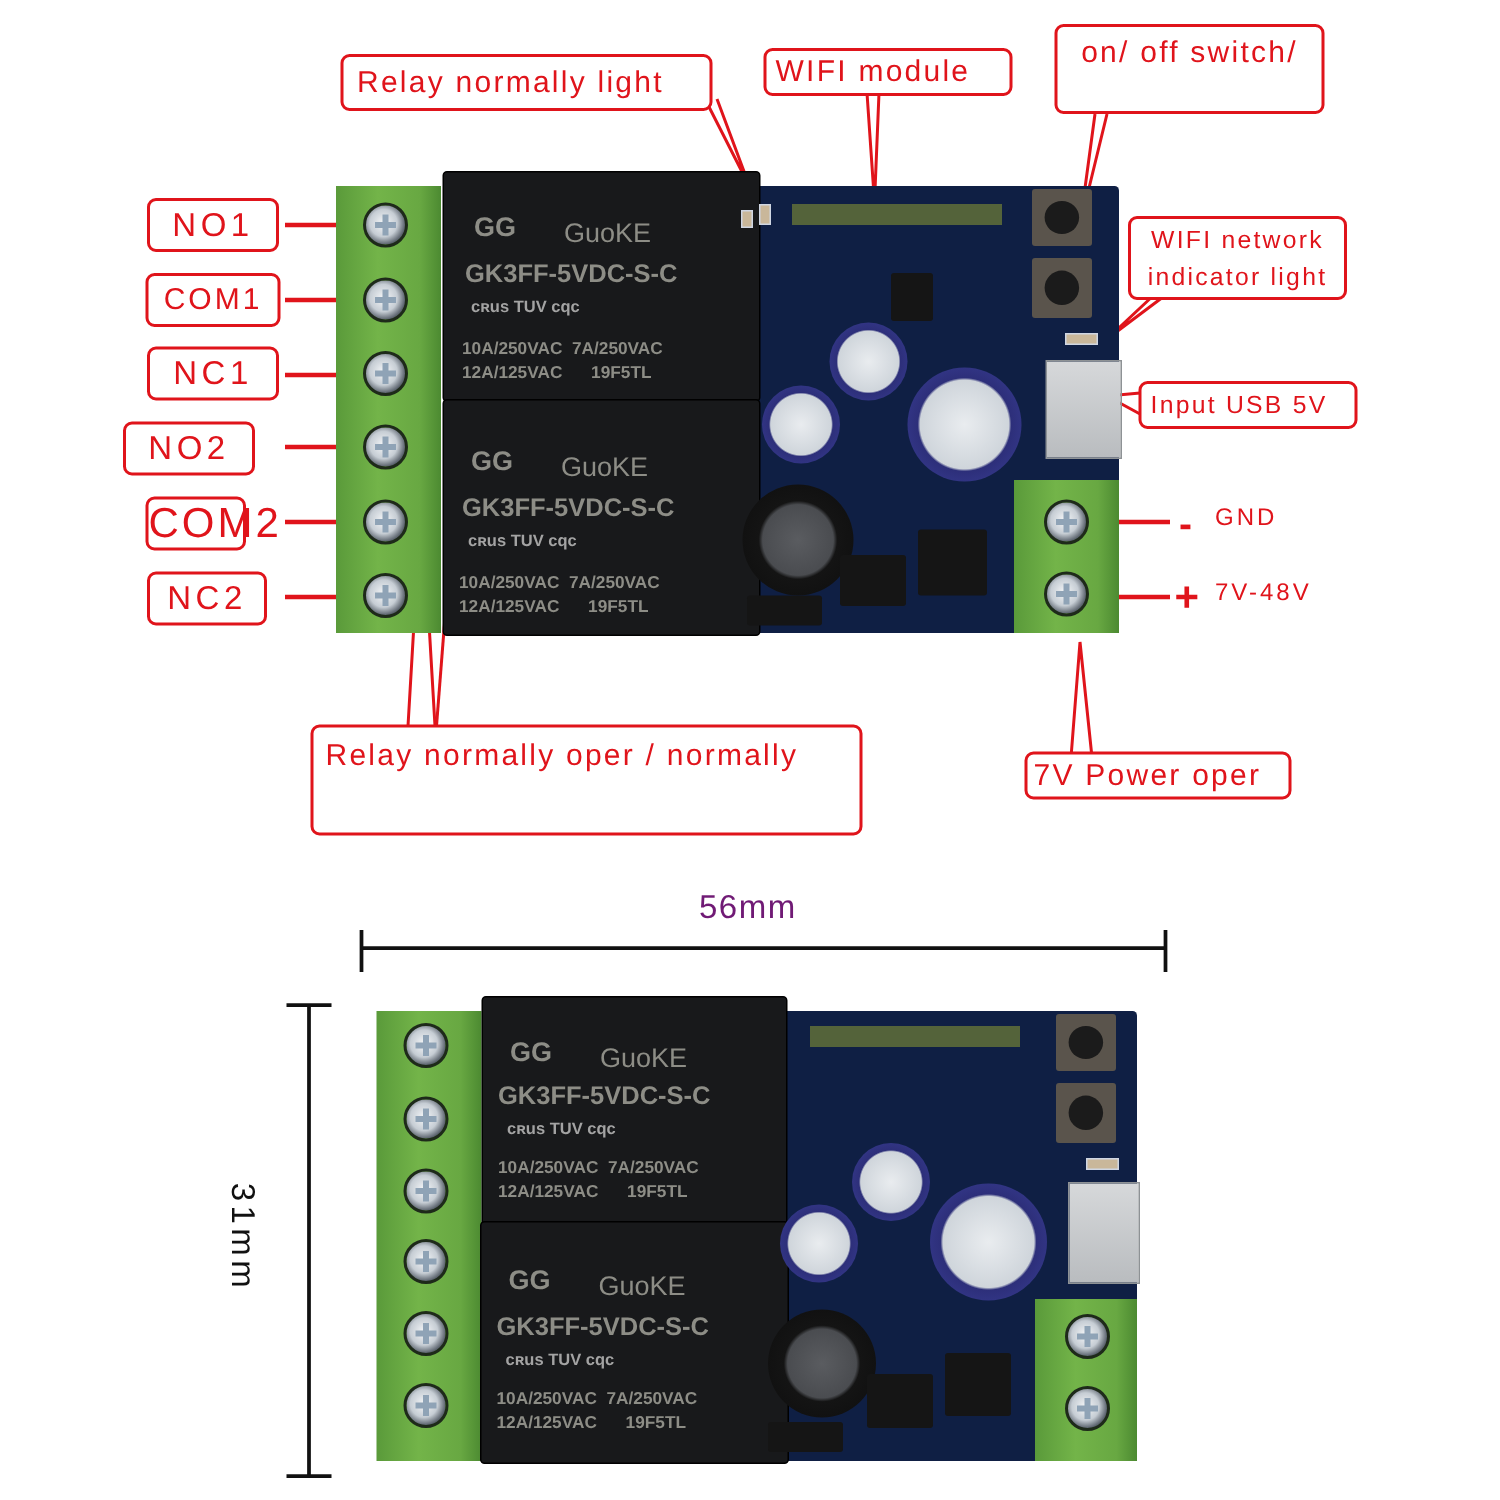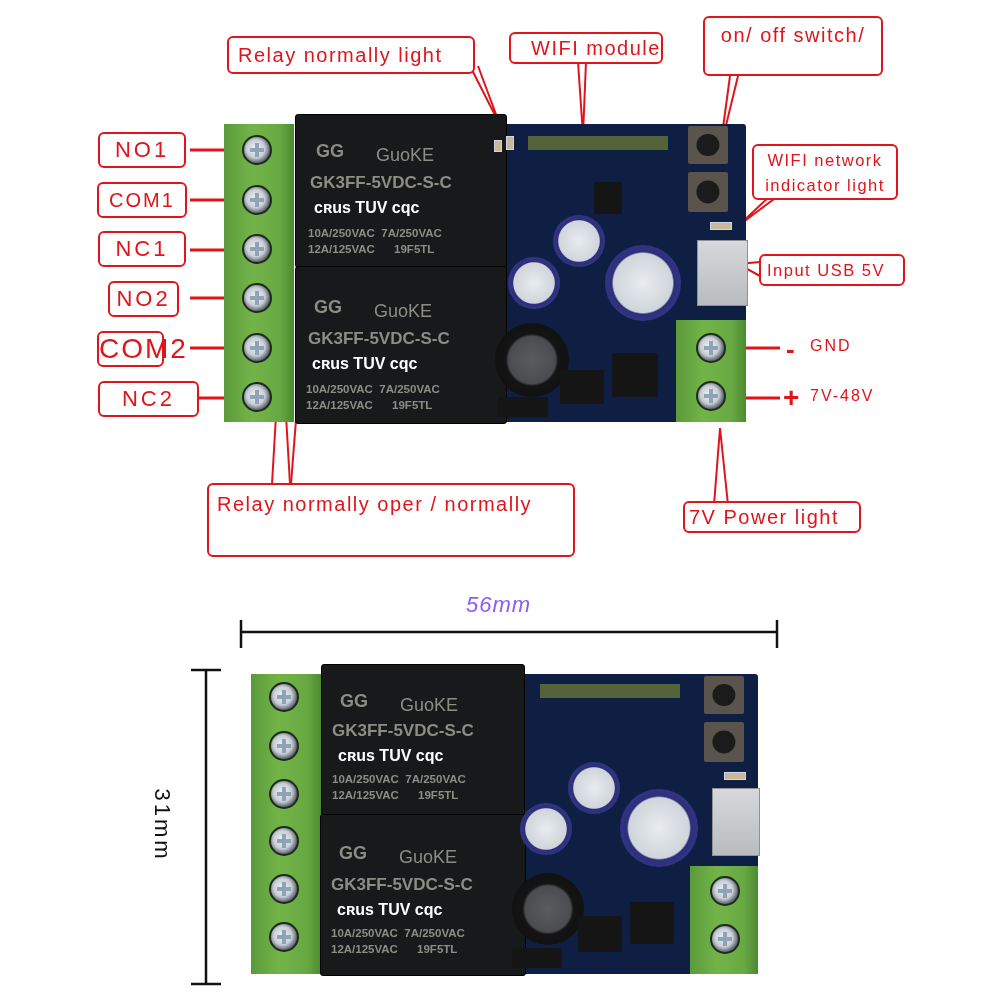--- a/index.html
+++ b/index.html
@@ -11,21 +11,21 @@
   .board{position:absolute;}
   .pcb{position:absolute;background:#0f1f44;border-radius:3px;}
   .terminal{position:absolute;background:linear-gradient(90deg,#5a9a3a,#73b449 40%,#68a842 80%,#4c8a31);}
   .screw{position:absolute;width:30px;height:30px;border-radius:50%;background:radial-gradient(circle at 45% 45%,#f4f6f8 0%,#c6cdd4 45%,#5e6670 70%,#1d2228 100%);border:2px solid #1e2a1a;box-sizing:border-box;}
   .screw::before{content:"";position:absolute;left:6px;right:6px;top:11px;height:4px;background:#8fa3b6;}
   .screw::after{content:"";position:absolute;top:6px;bottom:6px;left:11px;width:4px;background:#8fa3b6;}
   .relay{position:absolute;background:#18191b;border:1px solid #000;border-radius:3px;color:#8b8b83;font-family:"Liberation Sans",sans-serif;font-weight:bold;padding-left:24px;}
   .relay .logo{position:absolute;font-size:18px;color:#8d8d86;}
   .relay .brand{position:absolute;font-size:18px;font-weight:normal;color:#8d8d86;}
   .relay .model{position:absolute;font-size:17px;color:#8d8d86;}
-  .relay .cert{position:absolute;font-size:16px;color:#ffffff;text-align:right;}
+  .relay .cert{position:absolute;font-size:11px;color:#a3a3a3;text-align:right;}
   .relay .spec{position:absolute;font-size:11.5px;color:#8d8d86;}
   .cap{position:absolute;border-radius:50%;background:radial-gradient(circle,#e9ecef 0%,#cfd5db 55%,#2d2f7a 58%,#363a8e 85%,#1d1f4f 100%);}
   .inductor{position:absolute;border-radius:50%;background:radial-gradient(circle,#5a5c60 0%,#4a4c50 45%,#141414 50%,#0d0d0d 100%);}
   .chip{position:absolute;background:#151515;border-radius:2px;}
   .smd{position:absolute;background:#c9b79a;border:1px solid #cfd6e3;}
   .btn{position:absolute;background:#5a544c;border-radius:2px;}
   .btn::after{content:"";position:absolute;left:50%;top:50%;width:58%;height:58%;transform:translate(-50%,-50%);border-radius:50%;background:#1b1b1b;}
   .usb{position:absolute;background:linear-gradient(180deg,#d6d8da,#b9bcbf);border:1px solid #8e9295;}
   .wifi-mod{position:absolute;background:#5c6a3a;opacity:.9;}
   svg.lines{position:absolute;left:0;top:0;}
@@ -122,47 +122,47 @@
   <div class="chip" style="left:560px;top:370px;width:44px;height:34px;"></div>
   <div class="chip" style="left:612px;top:353px;width:46px;height:44px;"></div>
   <div class="chip" style="left:594px;top:182px;width:28px;height:32px;"></div>
   <div class="chip" style="left:498px;top:397px;width:50px;height:20px;"></div>
   <div class="terminal" style="left:676px;top:320px;width:70px;height:102px;"></div>
   <div class="screw" style="left:696px;top:333px;"></div>
   <div class="screw" style="left:696px;top:381px;"></div>
 </div>
 
 <div class="callout" style="left:227px;top:36px;width:248px;height:38px;font-size:20px;line-height:34px;padding-left:9px;">Relay normally light</div>
-<div class="callout" style="left:509px;top:32px;width:154px;height:32px;font-size:20px;line-height:28px;padding-left:20px;">WIFI module</div>
+<div class="callout" style="left:509px;top:32px;width:166px;height:32px;font-size:20px;line-height:28px;padding-left:6px;">WIFI module</div>
 <div class="callout" style="left:703px;top:16px;width:180px;height:60px;font-size:20px;line-height:26px;text-align:center;padding-top:4px;">
   <div>on/ off switch/</div>
 </div>
 <div class="callout" style="left:752px;top:144px;width:146px;height:56px;font-size:16.5px;line-height:25px;text-align:center;padding-top:2px;">
   <div>WIFI network</div>
   <div>indicator light</div>
 </div>
 <div class="callout" style="left:759px;top:254px;width:146px;height:32px;font-size:16.5px;line-height:28px;padding-left:6px;">Input USB 5V</div>
 <div class="callout" style="left:207px;top:483px;width:368px;height:74px;font-size:20px;line-height:31px;padding:4px 0 0 8px;">
   <div>Relay normally oper / normally</div>
 </div>
-<div class="callout" style="left:683px;top:501px;width:178px;height:32px;font-size:20px;line-height:28px;padding-left:4px;">7V Power light</div>
+<div class="callout" style="left:683px;top:501px;width:178px;height:32px;font-size:20px;line-height:28px;padding-left:4px;">7V Power oper</div>
 
 <div class="pin-label" style="left:98px;top:132px;width:88px;">NO1</div>
 <div class="pin-label" style="left:97px;top:182px;width:90px;font-size:20px;letter-spacing:2px;">COM1</div>
 <div class="pin-label" style="left:98px;top:231px;width:88px;">NC1</div>
-<div class="pin-label" style="left:108px;top:281px;width:71px;">NO2</div>
+<div class="pin-label" style="left:82px;top:281px;width:88px;">NO2</div>
 <div class="pin-label" style="left:97px;top:331px;width:67px;font-size:28px;letter-spacing:2px;">COM2</div>
-<div class="pin-label" style="left:98px;top:381px;width:101px;">NC2</div>
+<div class="pin-label" style="left:98px;top:381px;width:80px;">NC2</div>
 
 <span class="pcb-label" style="left:786px;top:334px;font-size:26px;font-weight:bold;">-</span>
 <span class="pcb-label" style="left:810px;top:337px;">GND</span>
 <span class="pcb-label" style="left:783px;top:382px;font-size:28px;font-weight:bold;">+</span>
 <span class="pcb-label" style="left:810px;top:387px;">7V-48V</span>
 
-<span class="abs" style="left:466px;top:592px;font-size:22px;color:#8b5cf6;letter-spacing:1px;font-style:italic;">56mm</span>
+<span class="abs" style="left:466px;top:592px;font-size:22px;color:#701a75;letter-spacing:1px;">56mm</span>
 <span class="abs" style="left:125px;top:812px;font-size:22px;color:#111;letter-spacing:3px;transform:rotate(90deg);transform-origin:center;">31mm</span>
 
 <div class="board">
   <div class="pcb" style="left:496px;top:674px;width:262px;height:300px;"></div>
   <div class="terminal" style="left:251px;top:674px;width:70px;height:300px;"></div>
   <div class="screw" style="left:269px;top:682px;"></div>
   <div class="screw" style="left:269px;top:731px;"></div>
   <div class="screw" style="left:269px;top:779px;"></div>
   <div class="screw" style="left:269px;top:826px;"></div>
   <div class="screw" style="left:269px;top:874px;"></div>

